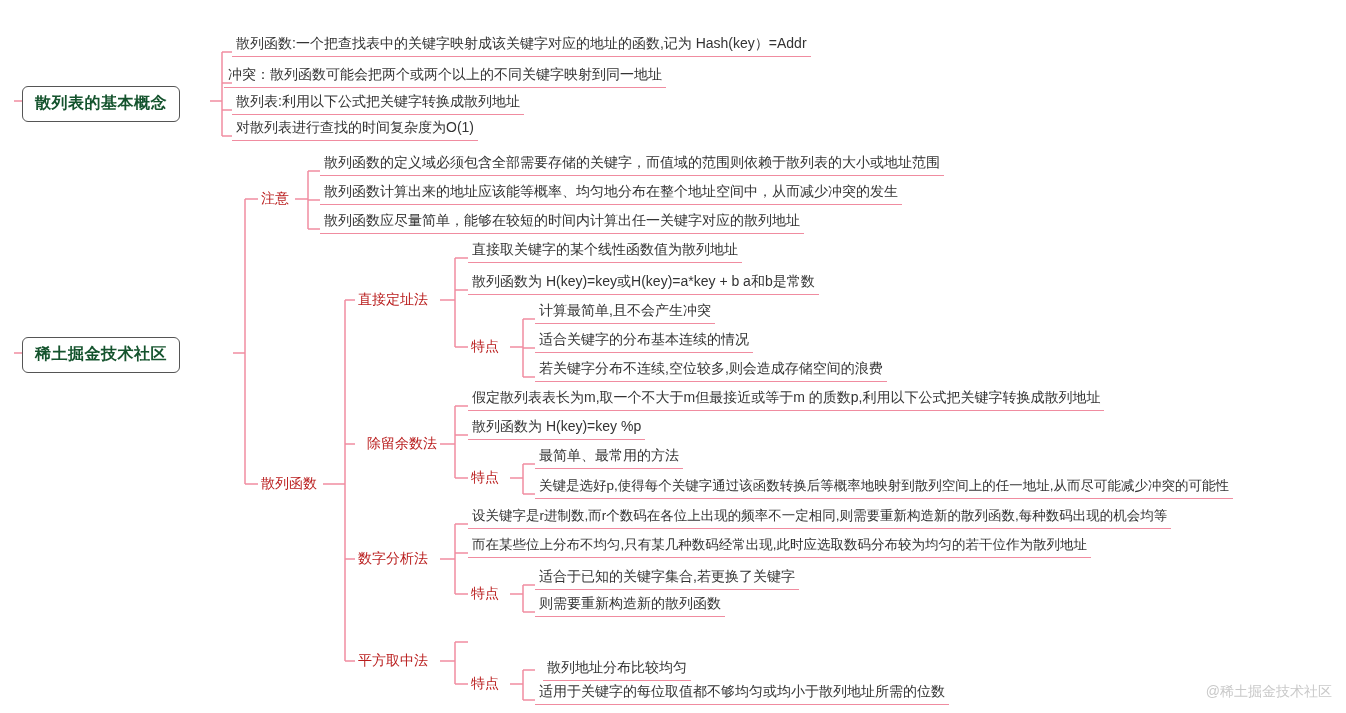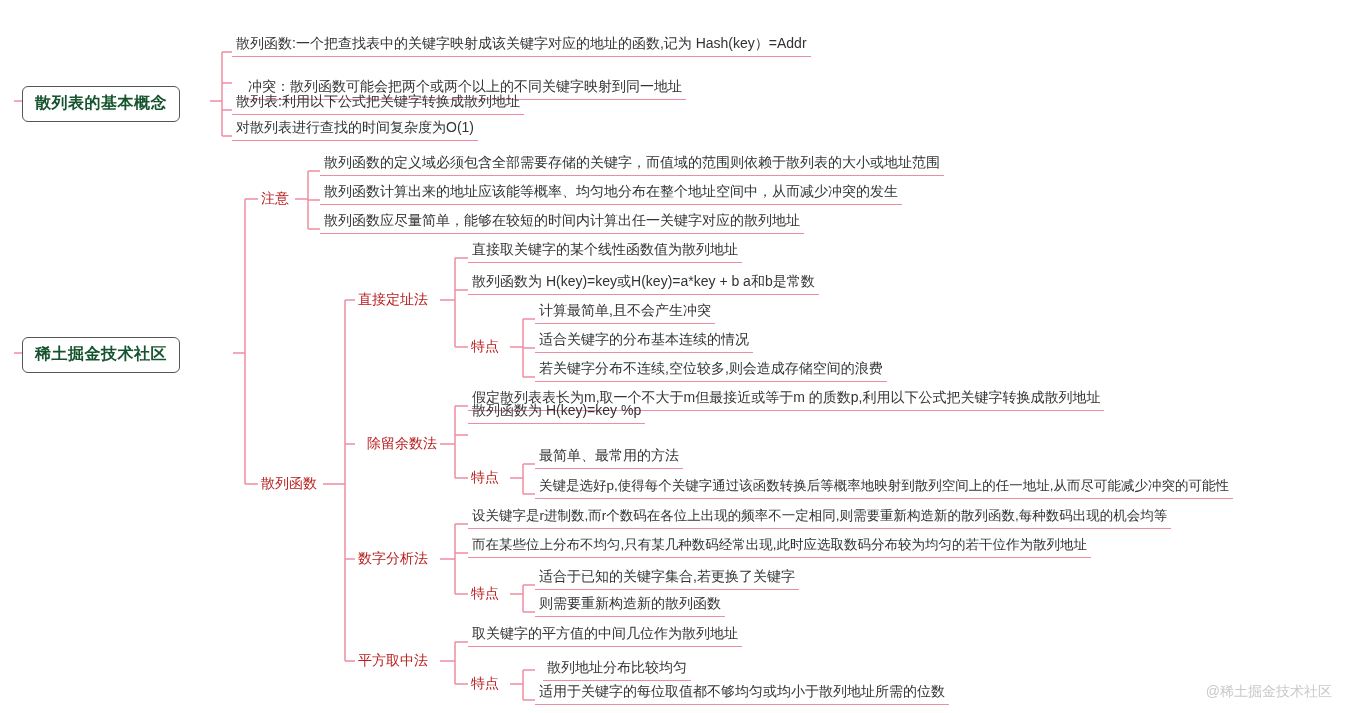--- a/index.html
+++ b/index.html
@@ -180,21 +180,21 @@
   <div class="node branch-label" style="left:468px; top:583px;">
     <span>特点</span>
   </div>
   <div class="node branch-label" style="left:468px; top:673px;">
     <span>特点</span>
   </div>
 
   <div class="node leaf" style="left:232px; top:33px;">
     <span>散列函数:一个把查找表中的关键字映射成该关键字对应的地址的函数,记为 Hash(key）=Addr</span>
   </div>
-  <div class="node leaf" style="left:244px; top:64px;margin-top:12px;">
+  <div class="node leaf" style="left:224px; top:64px;">
     <span>冲突：散列函数可能会把两个或两个以上的不同关键字映射到同一地址</span>
   </div>
   <div class="node leaf" style="left:232px; top:91px;">
     <span>散列表:利用以下公式把关键字转换成散列地址</span>
   </div>
   <div class="node leaf" style="left:232px; top:117px;">
     <span>对散列表进行查找的时间复杂度为O(1)</span>
   </div>
 
   <div class="node leaf" style="left:320px; top:152px;">
@@ -219,21 +219,21 @@
   <div class="node leaf" style="left:535px; top:329px;">
     <span>适合关键字的分布基本连续的情况</span>
   </div>
   <div class="node leaf" style="left:535px; top:358px;">
     <span>若关键字分布不连续,空位较多,则会造成存储空间的浪费</span>
   </div>
 
   <div class="node leaf" style="left:468px; top:387px;">
     <span>假定散列表表长为m,取一个不大于m但最接近或等于m 的质数p,利用以下公式把关键字转换成散列地址</span>
   </div>
-  <div class="node leaf" style="left:468px; top:400px;">
+  <div class="node leaf" style="left:468px; top:416px;">
     <span>散列函数为      H(key)=key %p</span>
   </div>
   <div class="node leaf" style="left:535px; top:445px;">
     <span>最简单、最常用的方法</span>
   </div>
   <div class="node leaf small" style="left:535px; top:475px;">
     <span>关键是选好p,使得每个关键字通过该函数转换后等概率地映射到散列空间上的任一地址,从而尽可能减少冲突的可能性</span>
   </div>
 
   <div class="node leaf small" style="left:468px; top:505px;">
@@ -242,23 +242,20 @@
   <div class="node leaf small" style="left:468px; top:534px;">
     <span>而在某些位上分布不均匀,只有某几种数码经常出现,此时应选取数码分布较为均匀的若干位作为散列地址</span>
   </div>
   <div class="node leaf" style="left:535px; top:566px;">
     <span>适合于已知的关键字集合,若更换了关键字</span>
   </div>
   <div class="node leaf" style="left:535px; top:593px;">
     <span>则需要重新构造新的散列函数</span>
   </div>
 
-  <div class="node leaf" style="left:468px; top:623px;">
-    <span>取关键字的平方值的中间几位作为散列地址</span>
-  </div>
   <div class="node leaf" style="left:535px; top:657px;margin-left:8px;">
     <span>散列地址分布比较均匀</span>
   </div>
   <div class="node leaf" style="left:535px; top:681px;">
     <span>适用于关键字的每位取值都不够均匀或均小于散列地址所需的位数</span>
   </div>
 
   <div class="watermark">@稀土掘金技术社区</div>
 
 </div>

